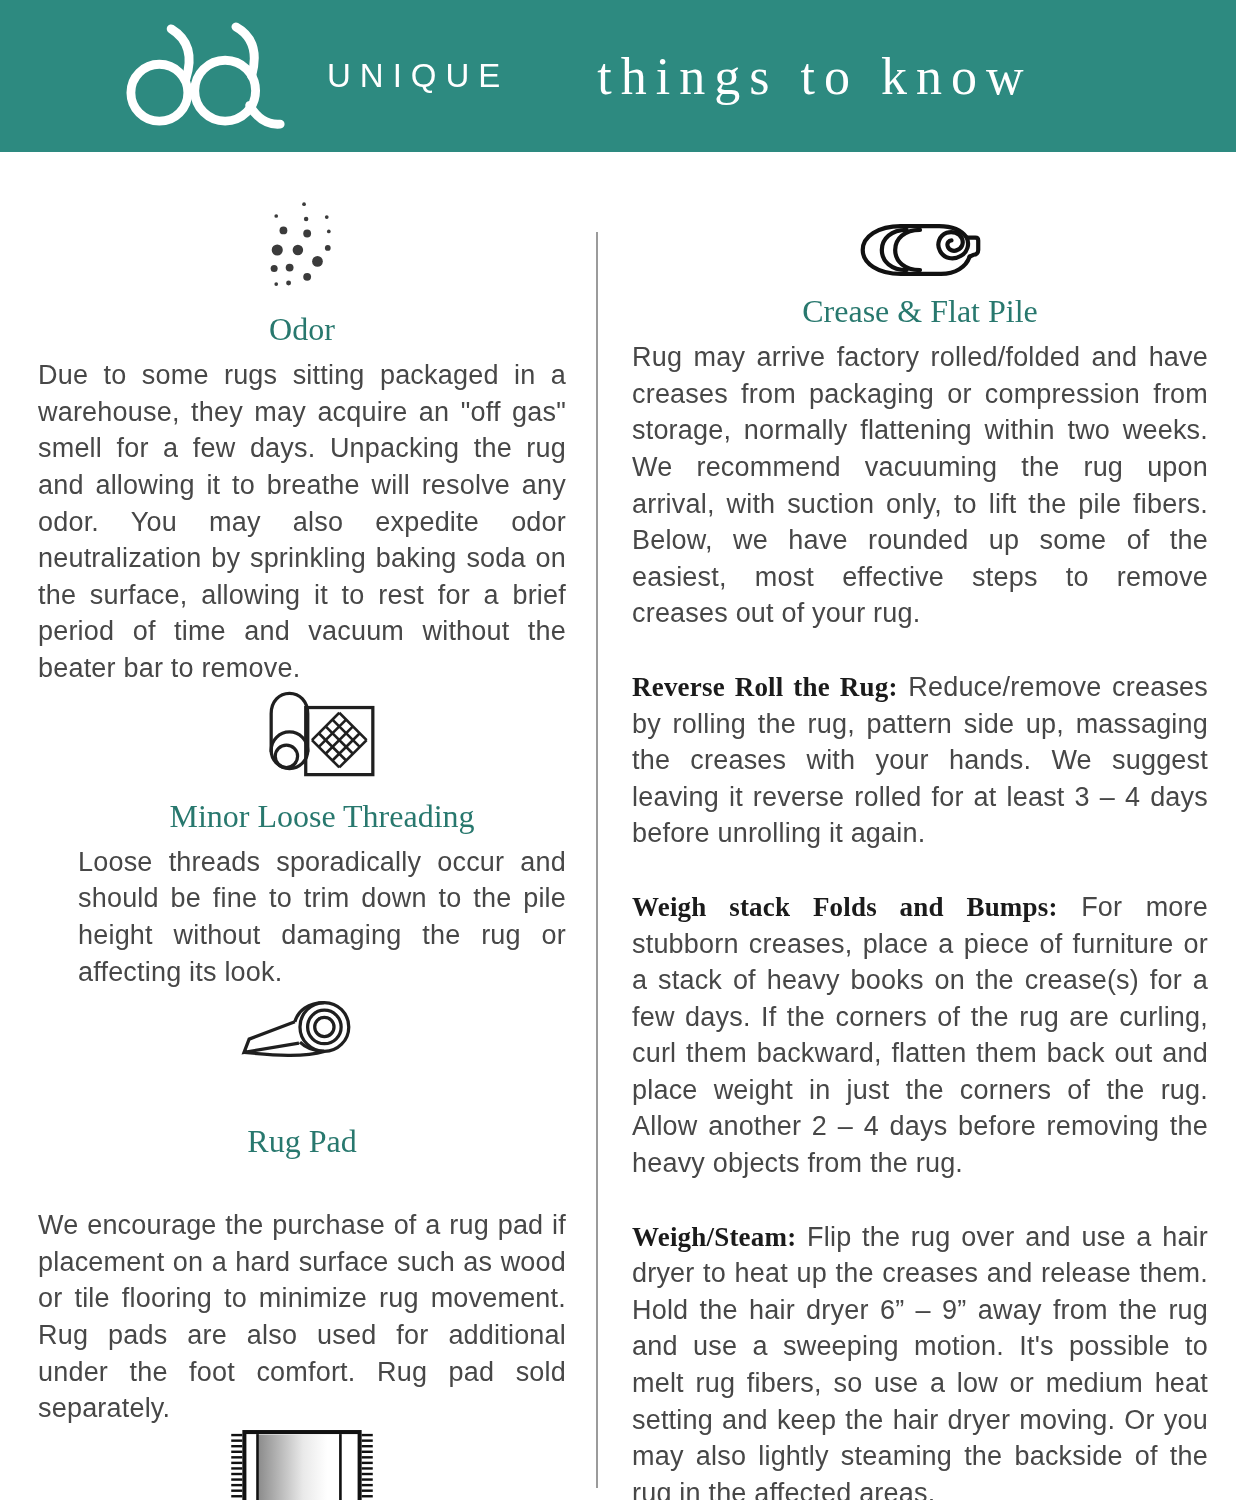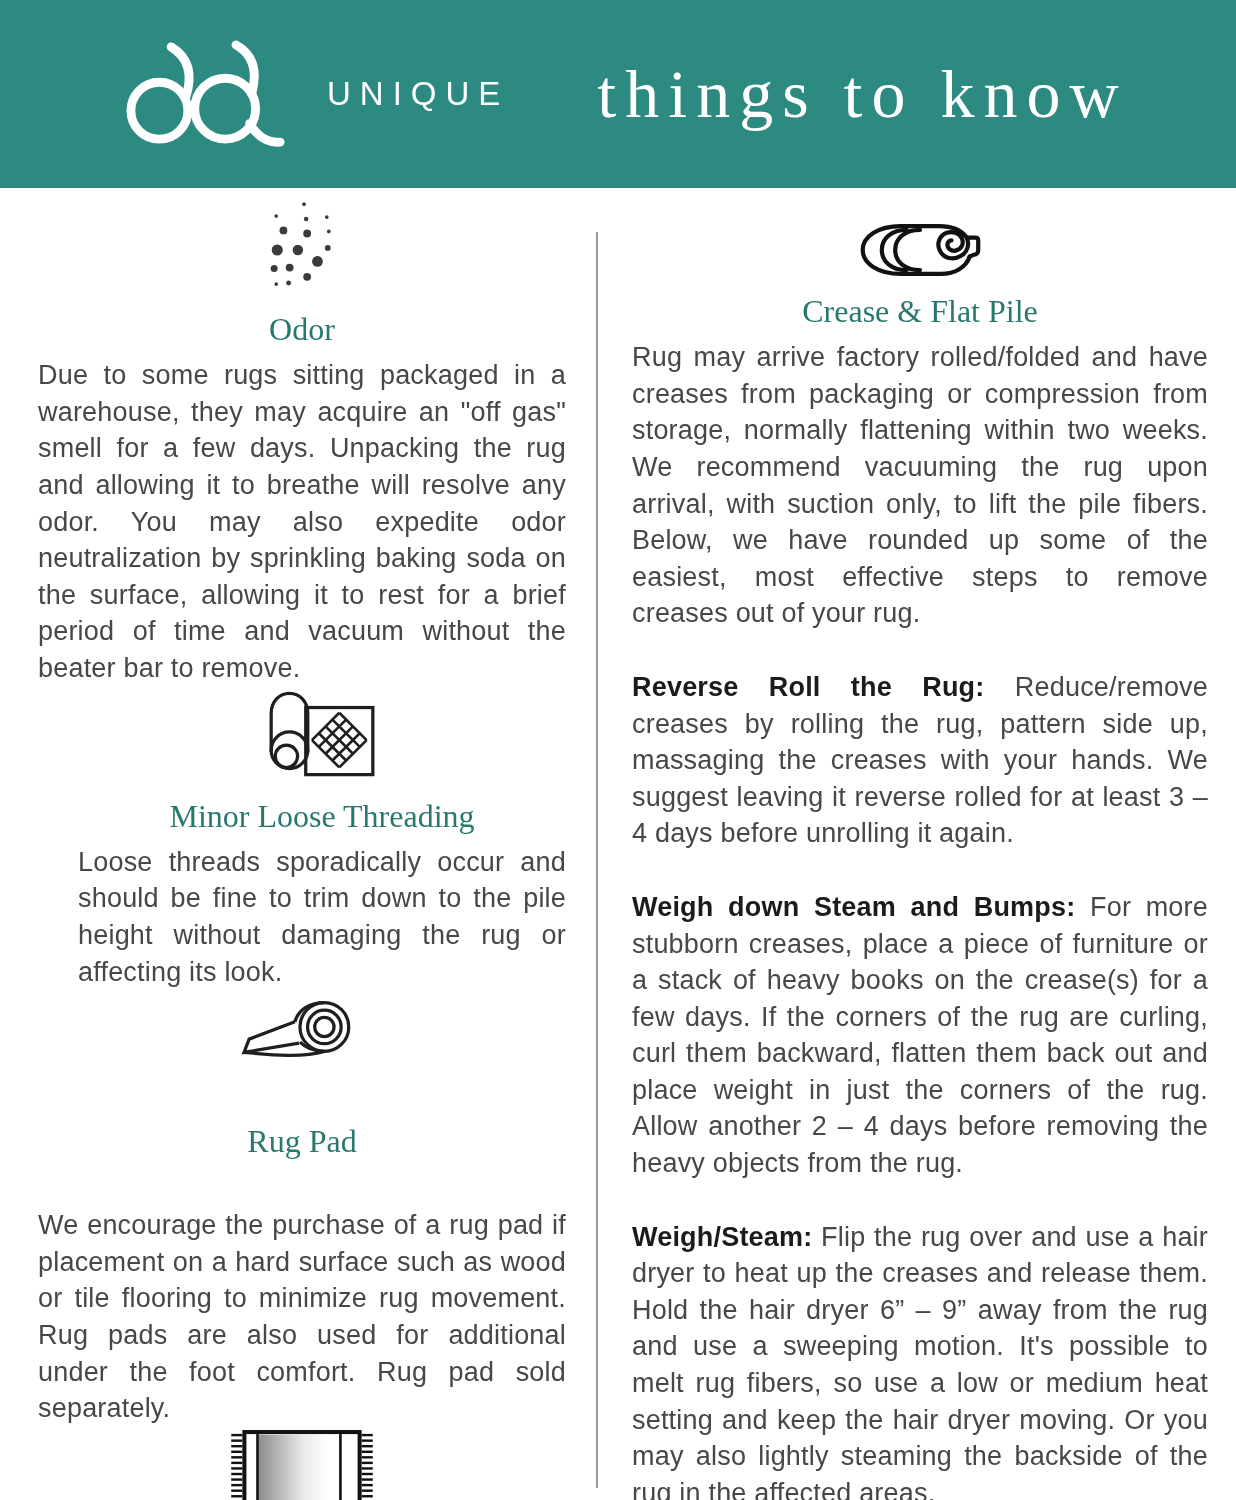--- a/index.html
+++ b/index.html
@@ -2,32 +2,32 @@
 <html><head>
 <meta charset="utf-8">
 <style>
   html,body{margin:0;padding:0;}
   body{
     width:1236px;height:1500px;position:relative;background:#ffffff;
     font-family:"Liberation Sans", sans-serif;overflow:hidden;
   }
   
   .header{
-    position:absolute;left:0;top:0;width:1236px;height:188px;
+    position:absolute;left:0;top:0;width:1236px;height:152px;
     background:#2d8a80;display:flex;align-items:center;
   }
   .logo-wrap{display:flex;align-items:center;margin-left:104px;}
   .logo-mark{width:205px;height:108px;}
   .brand-text{
     color:#ffffff;font-size:33px;letter-spacing:9px;line-height:1.3;
     margin-left:18px;font-weight:400;
   }
   .page-title{
     color:#ffffff;font-family:"Liberation Serif", serif;
-    font-size:68px;letter-spacing:9px;margin-left:88px;white-space:nowrap;
+    font-size:52px;letter-spacing:9px;margin-left:88px;white-space:nowrap;
     font-weight:400;
   }
   
   .divider{
     position:absolute;left:596px;top:232px;width:2px;height:1256px;
     background:#9b9b9b;
   }
   .col{position:absolute;}
   .col-left{left:38px;top:200px;width:528px;}
   .col-right{left:632px;top:220px;width:576px;}
@@ -41,21 +41,21 @@
     font-weight:400;font-size:32px;color:#28786e;text-align:center;line-height:1.1;
   }
   p.body{
     margin:4px 0 0 0;font-size:27px;line-height:36.6px;color:#474747;
     text-align:justify;letter-spacing:0.2px;width:100%;
   }
   p.tip{
     margin:37px 0 0 0;font-size:27px;line-height:36.6px;color:#474747;
     text-align:justify;letter-spacing:0.2px;
   }
-  p.tip b{color:#1b1b1b;font-weight:700;}
+  p.tip b{color:#1b1b1b;font-weight:700;font-family:Liberation Serif, serif;}
   .ic{stroke:#1f1f1f;fill:none;stroke-width:3.2;}
 </style>
 </head>
 <body>
 
 <div class="header">
   <div class="logo-wrap">
     <svg class="logo-mark" viewBox="0 0 200 110" fill="none" stroke="#ffffff" stroke-width="9" stroke-linecap="round">
       <circle cx="52" cy="72" r="29"></circle>
       <path d="M79,58 C86,36 82,18 64,7"></path>
@@ -204,17 +204,17 @@
         <path d="M66,9 C50,9 40,18 40,30 C40,42 50,51 66,51"></path>
         <path d="M115,17 C118,24 116,32 109,36 C101,41 91,39 87,31 C83,24 86,15 94,12 C100,10 107,12 110,18 C112,23 110,28 105,30 C101,32 96,30 95,26 C94,23 96,20 99,20"></path>
       </svg>
     </div>
     <h2>Crease &amp; Flat Pile</h2>
     <p class="body">Rug may arrive factory rolled/folded and have creases from packaging or compression from storage, normally flattening within two weeks. We recommend vacuuming the rug upon arrival, with suction only, to lift the pile fibers. Below, we have rounded up some of the easiest, most effective steps to remove creases out of your rug.</p>
   </div>
 
   <p class="tip"><b>Reverse Roll the Rug:</b> <span>Reduce/remove creases by rolling the rug, pattern side up, massaging the creases with your hands. We suggest leaving it reverse rolled for at least 3 – 4 days before unrolling it again.</span></p>
 
-  <p class="tip"><b>Weigh down Steam and Bumps:</b> <span>For more stubborn creases, place a piece of furniture or a stack of heavy books on the crease(s) for a few days. If the corners of the rug are curling, curl them backward, flatten them back out and place weight in just the corners of the rug. Allow another 2 – 4 days before removing the heavy objects from the rug.</span></p>
+  <p class="tip"><b>Weigh stack Folds and Bumps:</b> <span>For more stubborn creases, place a piece of furniture or a stack of heavy books on the crease(s) for a few days. If the corners of the rug are curling, curl them backward, flatten them back out and place weight in just the corners of the rug. Allow another 2 – 4 days before removing the heavy objects from the rug.</span></p>
 
   <p class="tip"><b>Weigh/Steam:</b> <span>Flip the rug over and use a hair dryer to heat up the creases and release them. Hold the hair dryer 6” – 9” away from the rug and use a sweeping motion. It's possible to melt rug fibers, so use a low or medium heat setting and keep the hair dryer moving. Or you may also lightly steaming the backside of the rug in the affected areas.</span></p>
 
 </div>
 
 </body></html>

